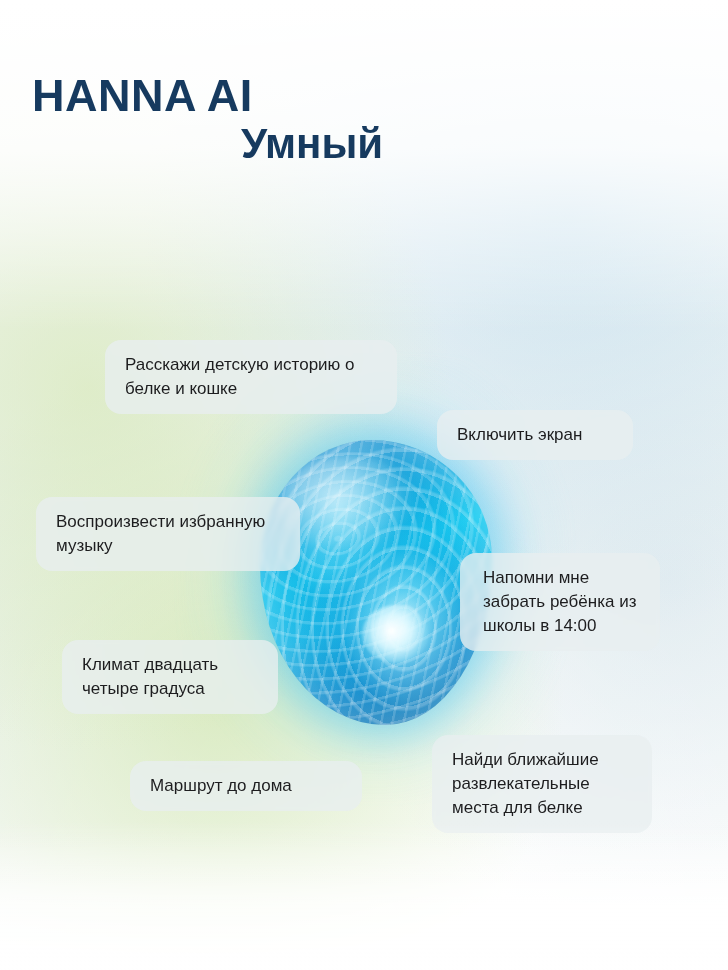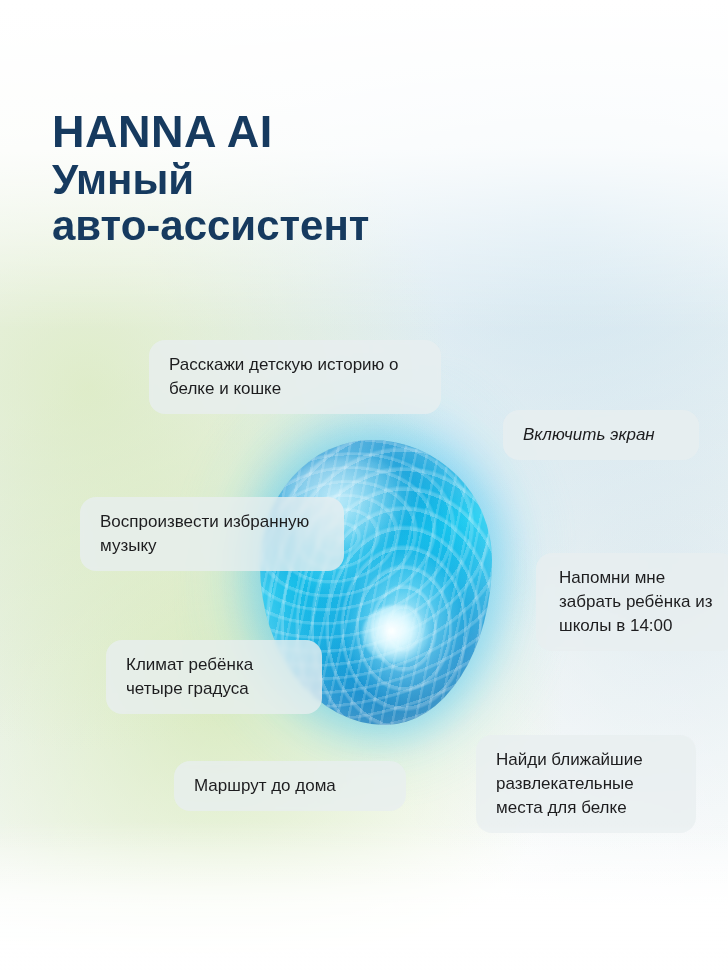--- a/index.html
+++ b/index.html
@@ -39,38 +39,38 @@
   .wash-bottom {
     position: absolute;
     left: 0; bottom: 0;
     width: 728px; height: 150px;
     background: linear-gradient(0deg, #ffffff 0%, rgba(255,255,255,0.8) 45%, rgba(255,255,255,0.0) 100%);
     pointer-events: none;
   }
 
   .headline {
     position: absolute;
-    left: 52px;
+    left: 32px;
     top: 72px;
     width: 560px;
     color: #163a5f;
     line-height: 1.06;
-    margin-top: 36px;
   }
   .headline .line1 {
     font-size: 45px;
     font-weight: 700;
     letter-spacing: 0.5px;
     display: block;
   }
   .headline .line2 {
     font-size: 42px;
     font-weight: 700;
     display: block;
     margin-top: 2px;
+    text-align: center;
   }
   .headline .line3 {
     font-size: 42px;
     font-weight: 700;
     display: block;
     margin-top: 2px;
   }
 
   
   .orb-wrap {
@@ -147,56 +147,54 @@
   .bubble {
     position: absolute;
     background: rgba(232, 238, 240, 0.78);
     border-radius: 16px;
     color: #1d1d1f;
     font-size: 17px;
     line-height: 1.42;
     padding: 13px 20px;
     box-sizing: border-box;
     backdrop-filter: blur(2px);
-    margin-left: 44px;
   }
 
   .b-story   { left: 105px; top: 340px;  width: 292px; }
-  .b-screen  { left: 459px; top: 410px;  width: 196px; font-style: italic; }
+  .b-screen  { left: 437px; top: 410px;  width: 196px; }
   .b-music   { left: 36px;  top: 497px;  width: 264px; }
-  .b-remind  { left: 492px; top: 553px;  width: 200px; padding-left: 23px; }
+  .b-remind  { left: 460px; top: 553px;  width: 200px; padding-left: 23px; }
   .b-climate { left: 62px;  top: 640px;  width: 216px; }
   .b-route   { left: 130px; top: 761px;  width: 232px; text-align: left; }
   .b-places  { left: 432px; top: 735px;  width: 220px; }
 </style>
 </head>
 <body>
 
 <div class="poster">
 
   <div class="wash-top"></div>
 
   <div class="headline">
     <span class="line1">HANNA AI</span>
     <span class="line2">Умный</span>
-    <span class="line3">авто-ассистент</span>
   </div>
 
   <div class="orb-wrap">
     <div class="orb-glow"></div>
     <div class="orb">
       <div class="ripples"></div>
       <div class="ripples2"></div>
       <div class="hilite"></div>
       <div class="core"></div>
     </div>
   </div>
 
   <div class="bubble b-story">Расскажи детскую историю о белке и кошке</div>
   <div class="bubble b-screen">Включить экран</div>
   <div class="bubble b-music">Воспроизвести избранную музыку</div>
   <div class="bubble b-remind">Напомни мне забрать ребёнка из школы в 14:00</div>
-  <div class="bubble b-climate">Климат ребёнка четыре градуса</div>
+  <div class="bubble b-climate">Климат двадцать четыре градуса</div>
   <div class="bubble b-route">Маршрут до дома</div>
   <div class="bubble b-places">Найди ближайшие развлекательные места для белке</div>
 
   <div class="wash-bottom"></div>
 </div>
 
 </body></html>

